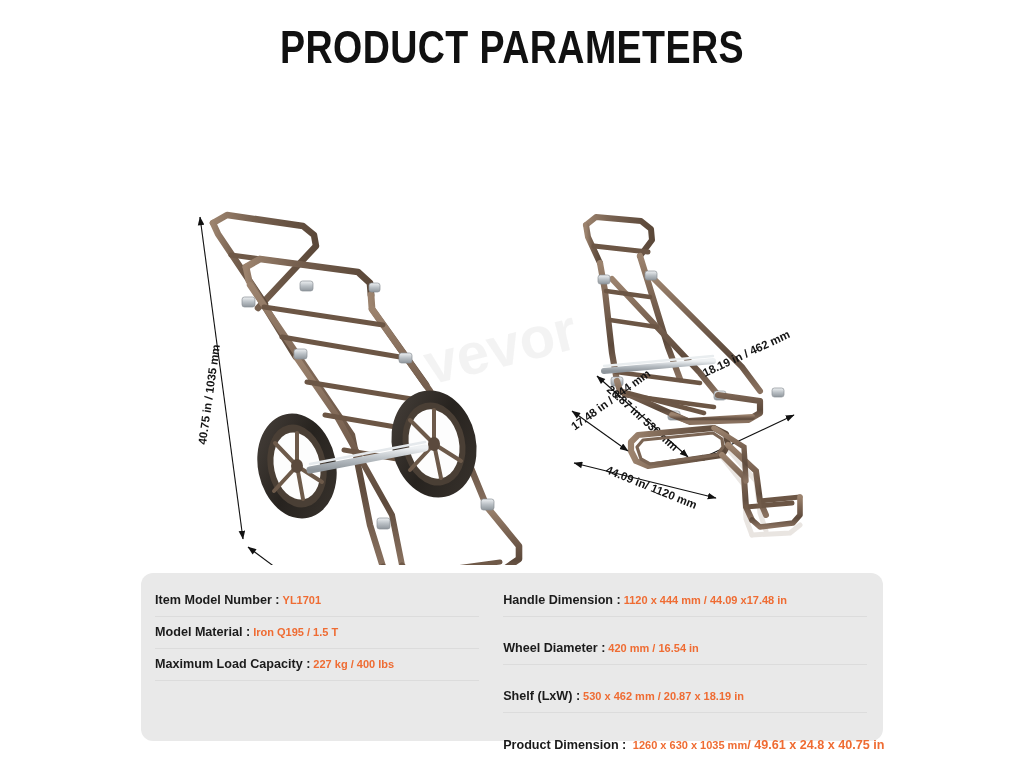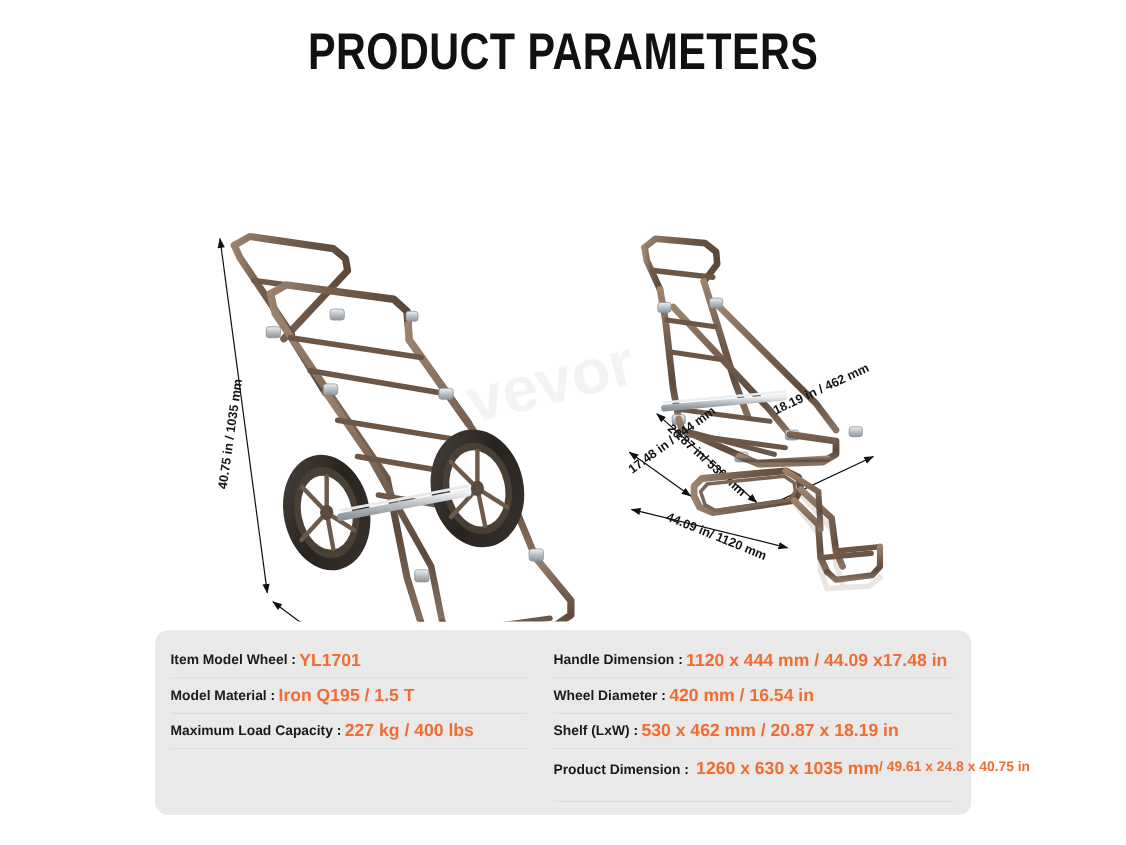--- a/index.html
+++ b/index.html
@@ -76,20 +76,21 @@
     display: flex;
     flex-direction: column;
   }
   .spec-col.left {
     width: 48%;
     padding: 0 18px 0 14px;
   }
   .spec-col.right {
     width: 52%;
     padding: 0 16px 0 6px;
+    gap: 16px;
   }
   .spec-row {
     box-sizing: border-box;
     border-bottom: 1px solid #dcdcdc;
     display: flex;
     align-items: center;
     font-size: 12.6px;
     line-height: 1.25;
     white-space: nowrap;
     flex: 0 0 auto;
@@ -101,21 +102,21 @@
   .spec-col.right .spec-row.spacer { height: 16px; border-bottom: none; }
 
   .spec-label {
     color: #1b1b1b;
     font-weight: 700;
     font-size: 12.6px;
   }
   .spec-value {
     color: #ef6c33;
     font-weight: 700;
-    font-size: 16px;
+    font-size: 11px;
     margin-left: 3px;
   }
   .spec-multi {
     display: flex;
     line-height: 1.45;
   }
   .spec-multi .line2 {
     color: #ef6c33;
     font-weight: 700;
     font-size: 12.6px;
@@ -343,21 +344,21 @@
       </g>
     </svg>
   </div>
 
   <div id="spec-panel">
     <div id="spec-grid">
 
       <div class="spec-col left">
 
         <div class="spec-row">
-          <span class="spec-label">Item Model Wheel :</span>
+          <span class="spec-label">Item Model Number :</span>
           <span class="spec-value">YL1701</span>
         </div>
 
         <div class="spec-row">
           <span class="spec-label">Model Material :</span>
           <span class="spec-value">Iron Q195 / 1.5 T</span>
         </div>
 
         <div class="spec-row">
           <span class="spec-label">Maximum Load Capacity :</span>

